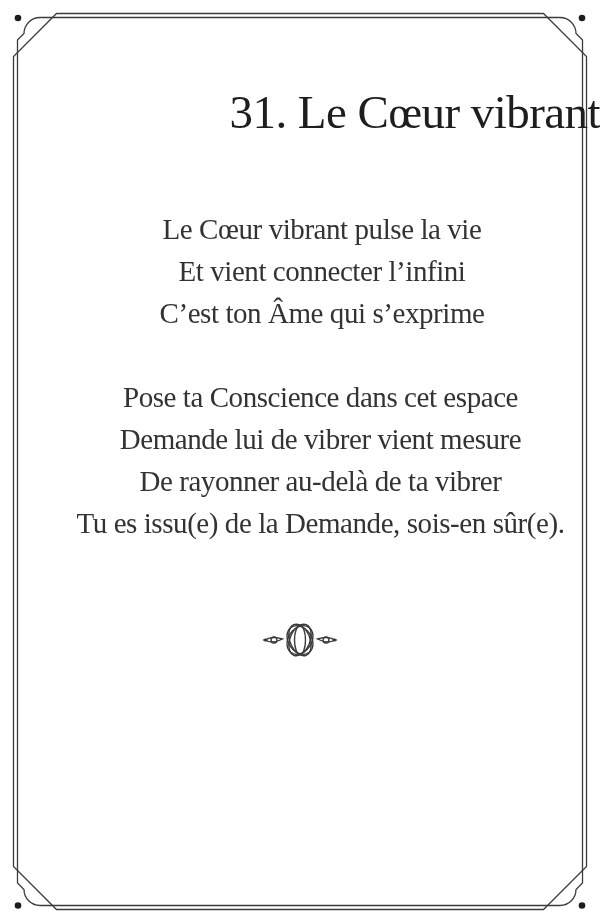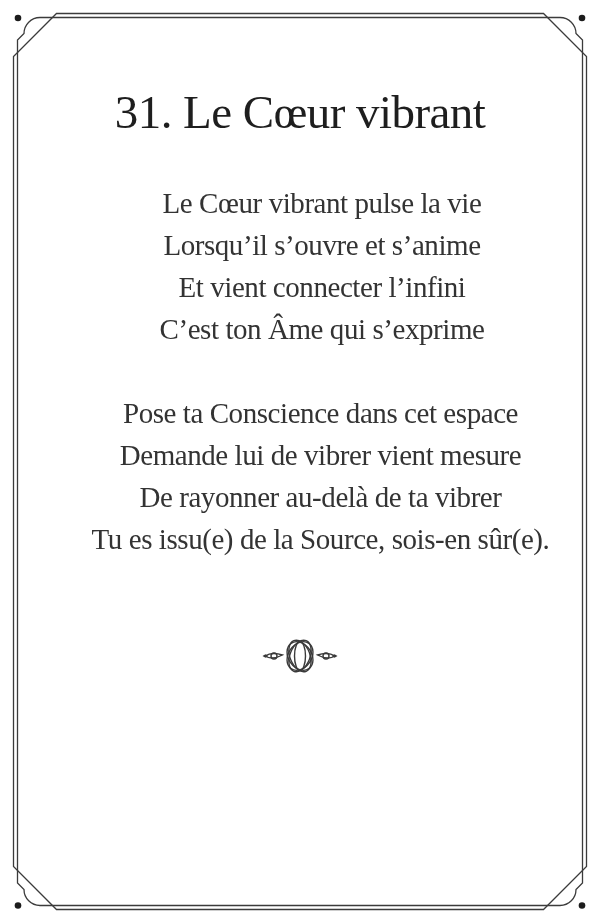--- a/index.html
+++ b/index.html
@@ -18,29 +18,30 @@
   }
   .title{
     margin:0;
     padding-top:89px;
     font-size:47px;
     font-weight:400;
     line-height:1;
     letter-spacing:-0.012em;
     color:#1e1e1e;
     white-space:nowrap;
+    text-align:right;
   }
   .stanza{
     font-size:29px;
     line-height:42px;
     letter-spacing:-0.015em;
     color:#333333;
   }
   .stanza .line{white-space:nowrap;}
-  .stanza-1{margin-top:46px;padding-left:44px;}
+  .stanza-1{margin-top:72px;padding-left:44px;}
   .stanza-2{margin-top:42px;margin-left:41px;}
   .ornament-wrap{margin-top:76px;line-height:0;}
   .ornament-svg{width:78px;height:40px;}
 </style>
 </head>
 <body>
 
 <div class="page">
 
   <svg class="border-svg" viewBox="0 0 600 923" xmlns="http://www.w3.org/2000/svg" aria-hidden="true">
@@ -55,30 +56,29 @@
       <circle cx="582" cy="905.5" r="3.3"></circle>
     </g>
   </svg>
 
   <div class="content">
 
     <h1 class="title">31. Le Cœur vibrant</h1>
 
     <div class="stanza stanza-1">
       <div class="line">Le Cœur vibrant pulse la vie</div>
-      <div class="line">Lorsqu’il s’ouvre et s’anime</div>
       <div class="line">Et vient connecter l’infini</div>
       <div class="line">C’est ton Âme qui s’exprime</div>
     </div>
 
     <div class="stanza stanza-2">
       <div class="line">Pose ta Conscience dans cet espace</div>
       <div class="line">Demande lui de vibrer vient mesure</div>
       <div class="line">De rayonner au-delà de ta vibrer</div>
-      <div class="line">Tu es issu(e) de la Source, sois-en sûr(e).</div>
+      <div class="line">Tu es issu(e) de la Demande, sois-en sûr(e).</div>
     </div>
 
     <div class="ornament-wrap">
       <svg class="ornament-svg" viewBox="0 0 156 80" xmlns="http://www.w3.org/2000/svg" aria-hidden="true">
         <g fill="none" stroke="#3a3a3a" stroke-width="2.8">
 
           <ellipse cx="78" cy="40" rx="20" ry="33" transform="rotate(22 78 40)"></ellipse>
           <ellipse cx="78" cy="40" rx="20" ry="33" transform="rotate(-22 78 40)"></ellipse>
           <ellipse cx="78" cy="40" rx="31" ry="23" transform="rotate(55 78 40)"></ellipse>
           <ellipse cx="78" cy="40" rx="31" ry="23" transform="rotate(-55 78 40)"></ellipse>

